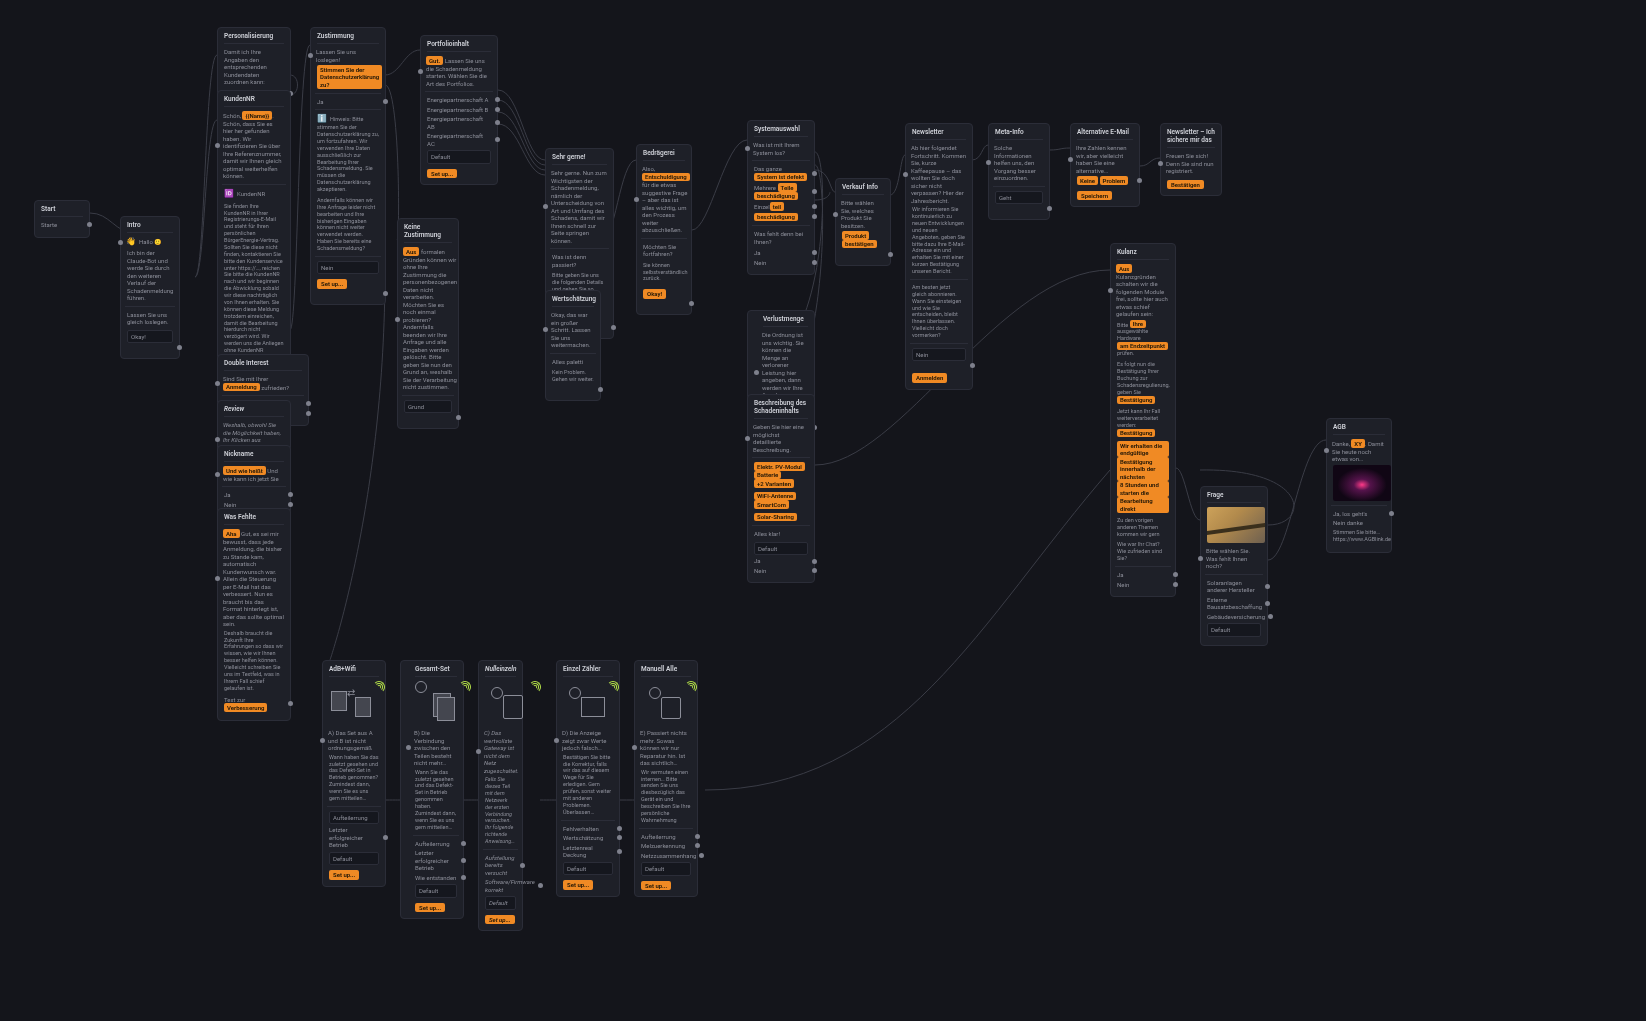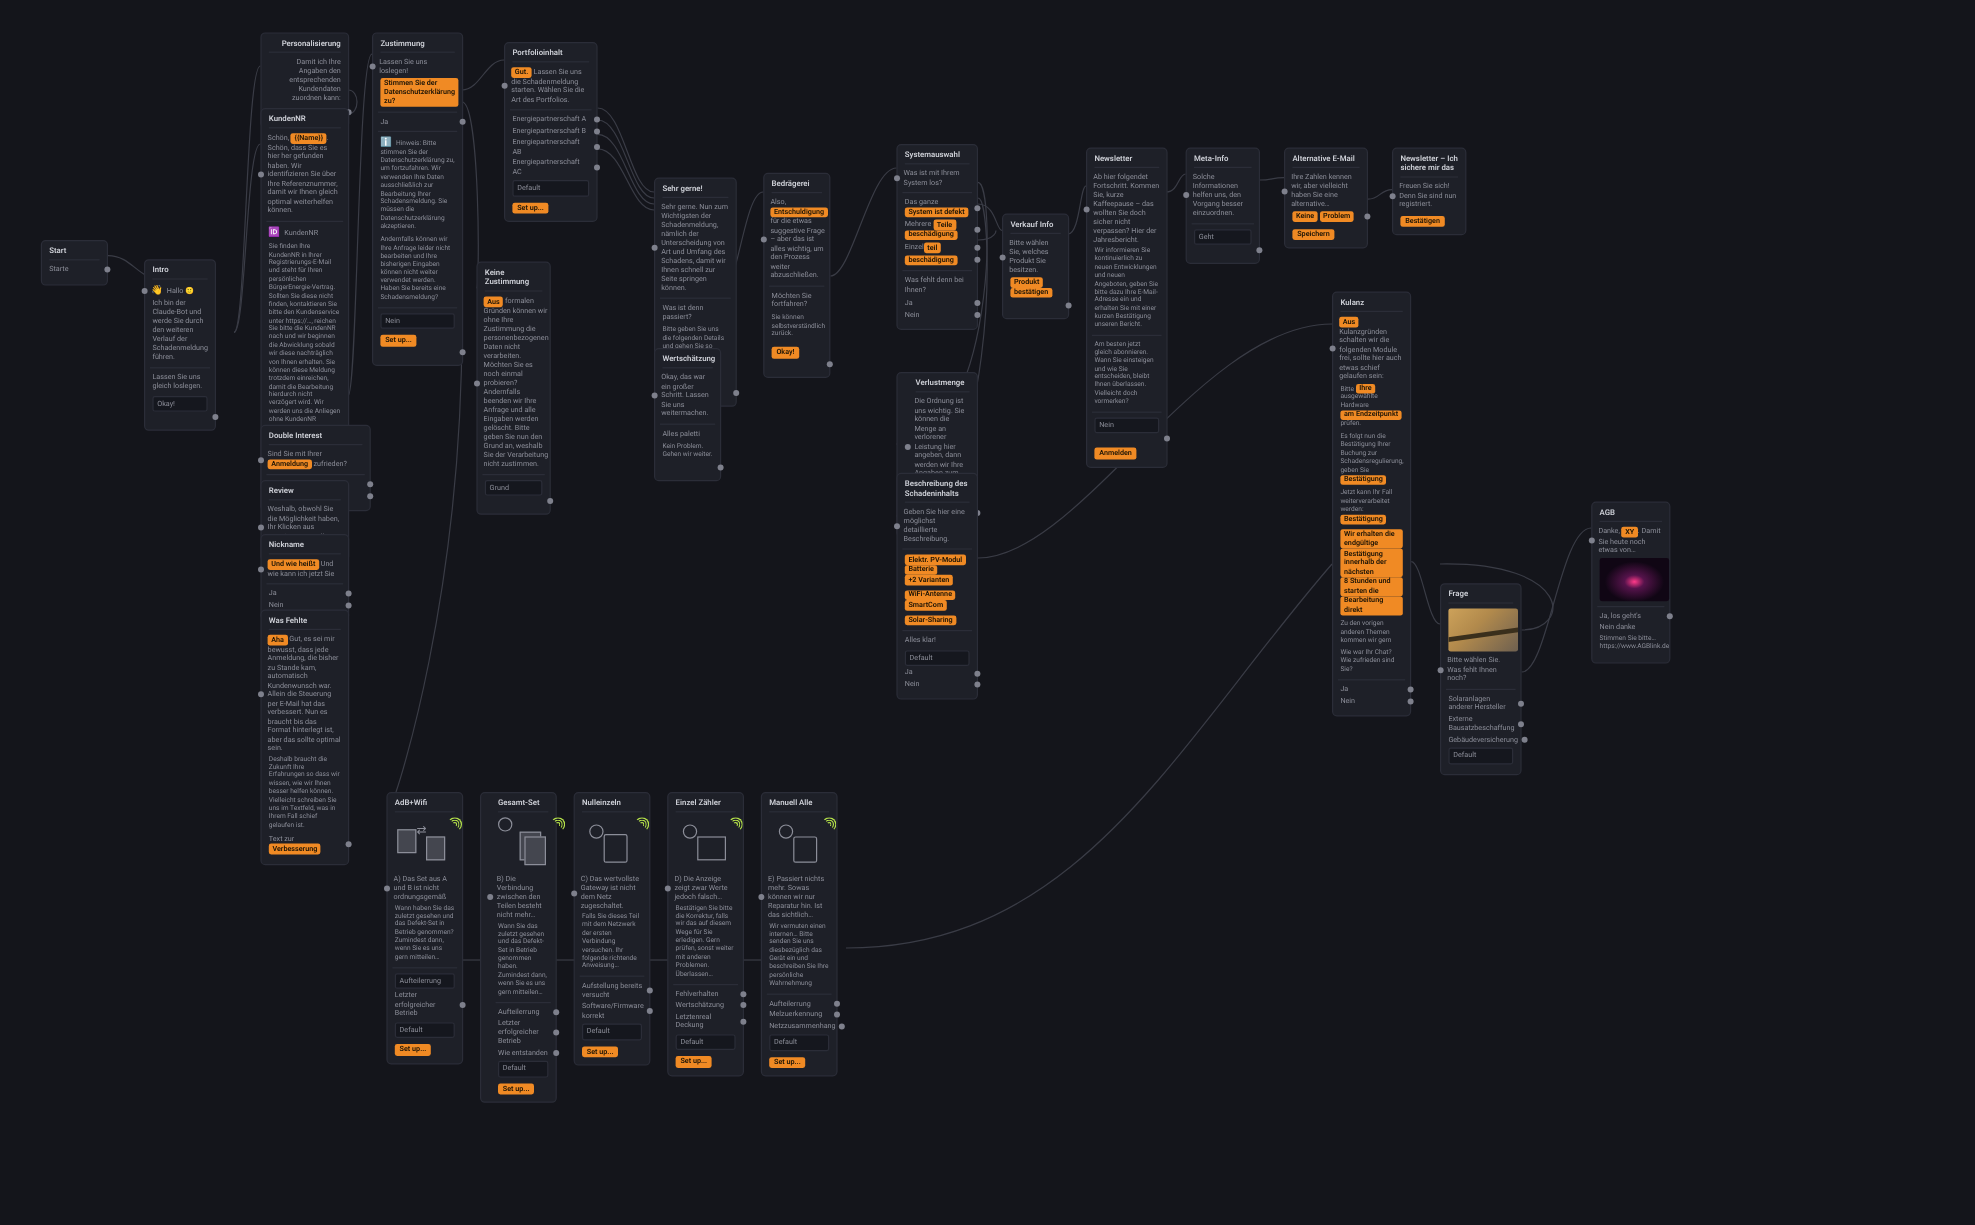--- a/index.html
+++ b/index.html
@@ -214,21 +214,21 @@
     <div class="sep"></div>
     <p>Lassen Sie uns gleich loslegen.</p>
     <div class="input">Okay!</div>
     <div class="row">
           <span class="label"> </span>
           <span class="port right"></span>
         </div>
   </div>
 </div>
 
-<div class="node" style="left:217px; top:27px; width:74px;text-align:right;">
+<div class="node" style="left:217px; top:27px; width:74px;">
   <div class="title">Personalisierung</div>
   <div class="body">
     <p>Damit ich Ihre Angaben den entsprechenden Kundendaten zuordnen kann:</p>
     <div class="row">
           <span class="label"><span>Name:</span> <span class="chip">{{…}}</span></span>
           <span class="port right"></span>
         </div>
   </div>
 </div>
 
@@ -261,21 +261,21 @@
           <span class="label">Ja</span>
           <span class="port right"></span>
         </div>
     <div class="row">
           <span class="label">Nein</span>
           <span class="port right"></span>
         </div>
   </div>
 </div>
 
-<div class="node" style="left:217px; top:400px; width:74px;">
+<div class="node" style="left:217px; top:400px; width:74px;font-style:italic;">
   <div class="title">Review</div>
   <div class="body">
     <div class="row">
           <span class="port left"></span>
           <span class="label">Weshalb, obwohl Sie die Möglichkeit haben, Ihr Klicken aus Neugier/ungewollten Klick loszuwerden.</span>
         </div>
   </div>
 </div>
 
 <div class="node" style="left:217px; top:445px; width:74px;">
@@ -717,21 +717,21 @@
         </div>
     <div class="row">
           <span class="label">Wie entstanden</span>
           <span class="port right"></span>
         </div>
     <div class="input">Default</div>
     <span class="btn">Set up...</span>
   </div>
 </div>
 
-<div class="node" style="left:478px; top:660px; width:64px;">
+<div class="node" style="left:478px; top:660px; width:45px;font-style:italic;">
   <div class="title">Nulleinzeln</div>
   <div class="hw c">
     <div class="box"></div>
         <div class="sun"></div>
     <div class="wifi">
           <span></span>
           <span></span>
           <span></span>
         </div>
   </div>

